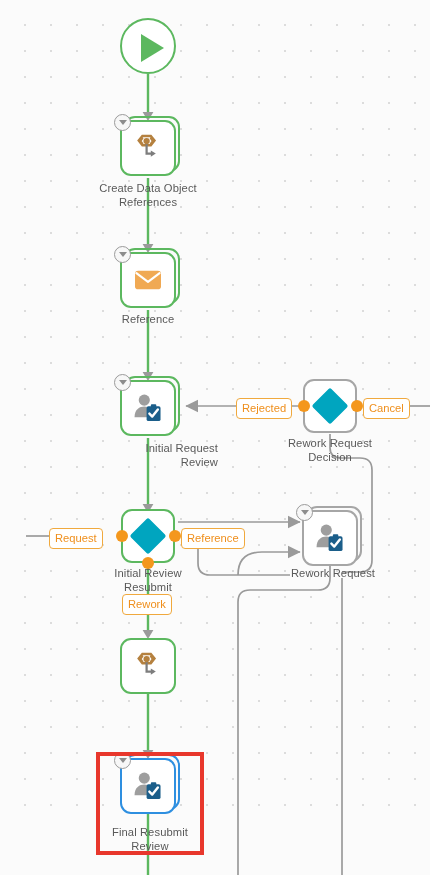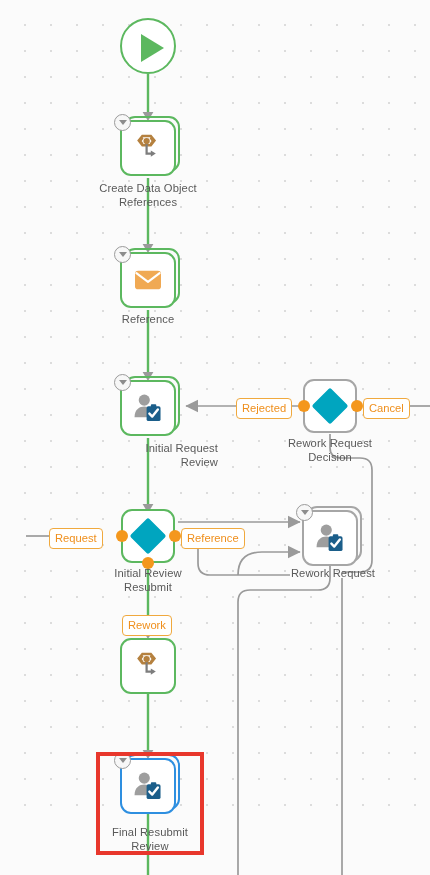--- a/index.html
+++ b/index.html
@@ -215,21 +215,21 @@
 Review</div>
 
   <div class="node gw green" style="left:121px;top:509px;">
     <div class="dia"></div>
   </div>
   <div class="odot" style="left:116px;top:530px;"></div>
   <div class="odot" style="left:169px;top:530px;"></div>
   <div class="odot" style="left:142px;top:557px;"></div>
   <div class="flab" style="left:49px;top:528px;">Request</div>
   <div class="flab" style="left:181px;top:528px;">Reference</div>
-  <div class="flab" style="left:122px;top:594px;margin-top:21px;">Rework</div>
+  <div class="flab" style="left:122px;top:594px;">Rework</div>
   <div class="nlabel" style="left:78px;top:567px;width:140px;">Initial Review
 Resubmit</div>
 
   <div class="node" style="left:120px;top:638px;">
     <div class="task green" style="left:0;top:0;">
       <svg class="icn" viewBox="0 0 56 56">
         <path d="M18,20 L22,15 L31,15 L35,20 L31,25 L22,25 Z" fill="none" stroke="#b5813f" stroke-width="2.6"></path>
         <path d="M22,17.5 L20,20.5 L22,23.5" fill="none" stroke="#b5813f" stroke-width="2.2" stroke-linecap="round"></path>
         <path d="M31,17.5 L33,20.5 L31,23.5" fill="none" stroke="#b5813f" stroke-width="2.2" stroke-linecap="round"></path>
         <circle cx="26.5" cy="20.5" r="3.4" fill="#b5813f"></circle>

